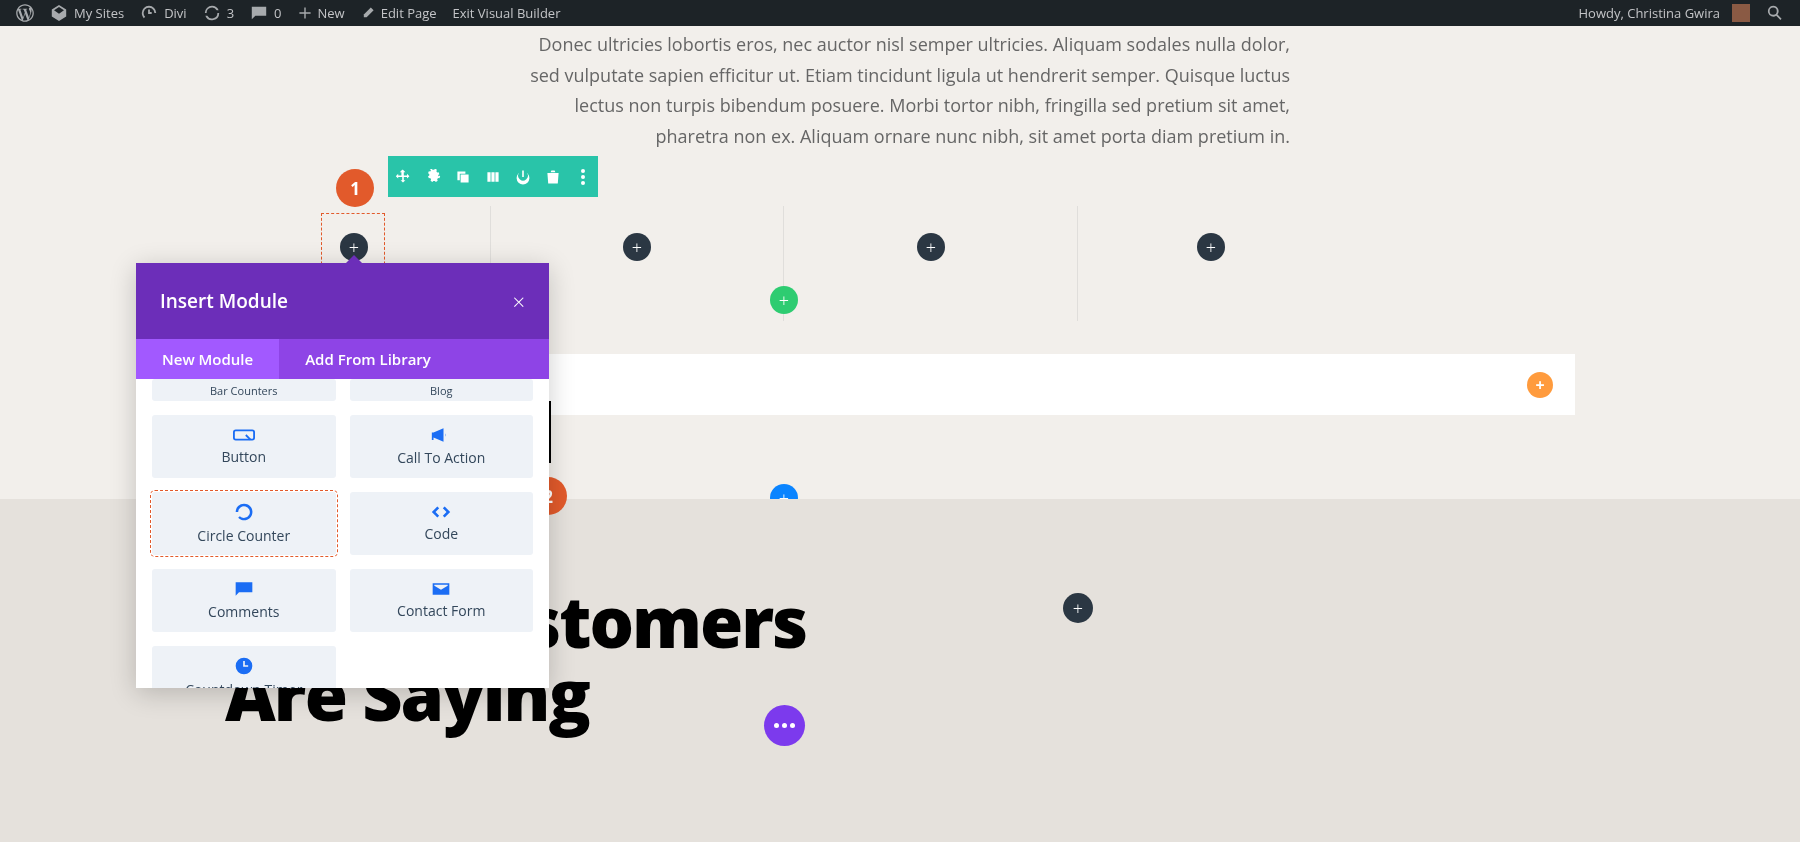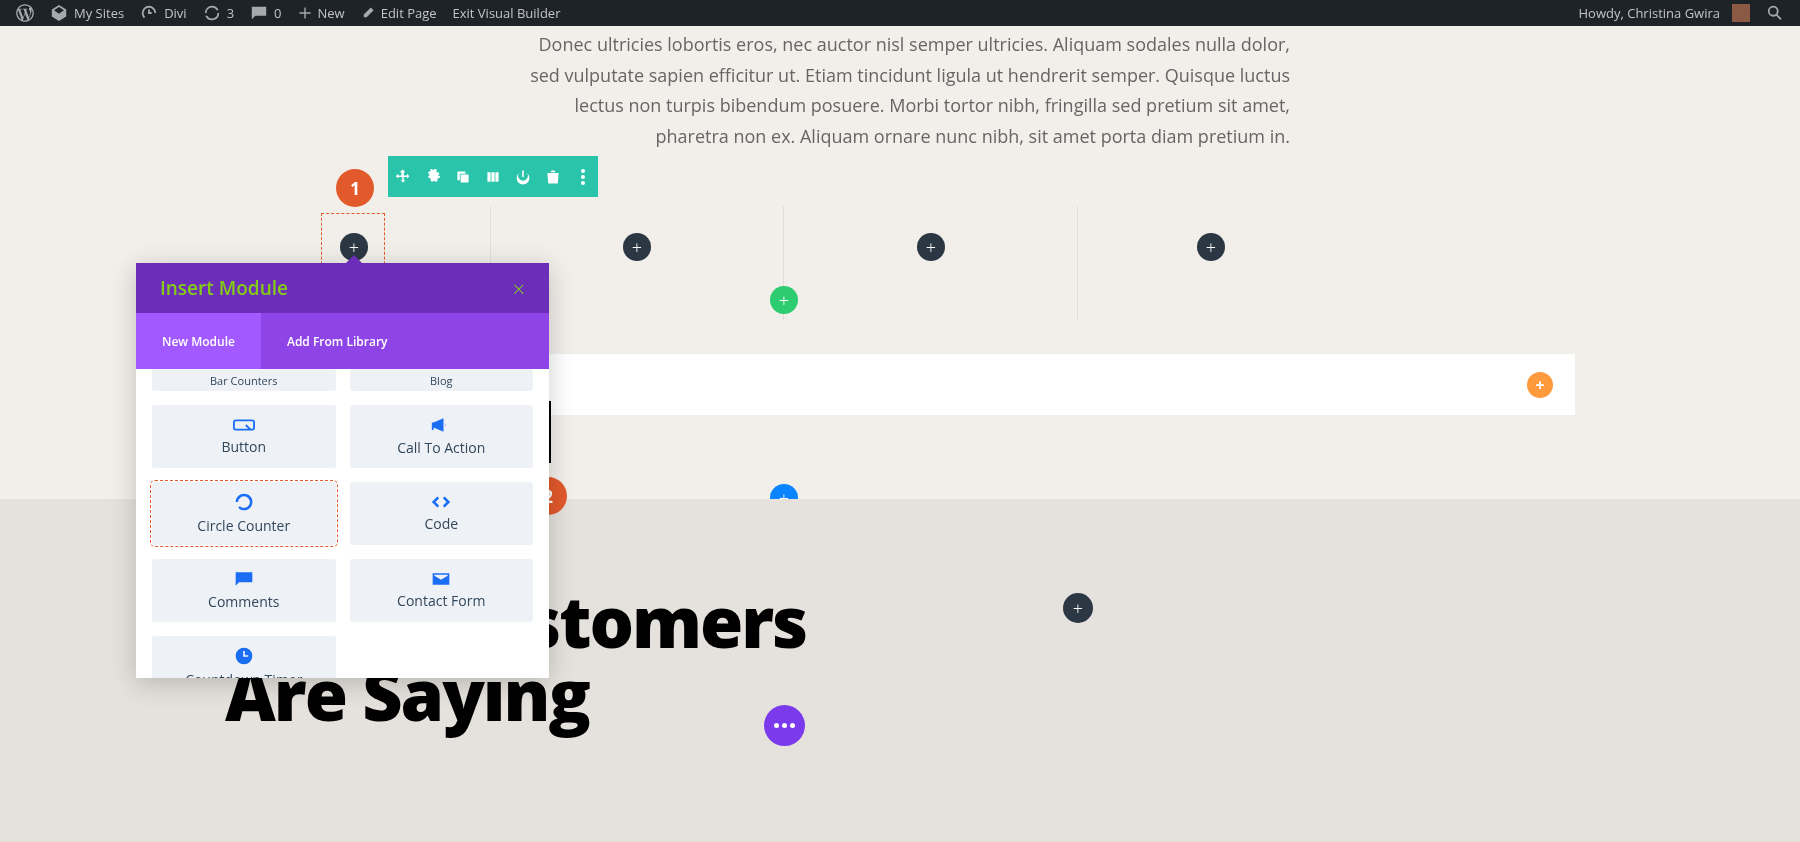--- a/index.html
+++ b/index.html
@@ -23,23 +23,23 @@
 .add1{top:204px;left:340px;z-index:5}
 .dash-box{position:absolute;top:184px;left:321px;width:64px;height:66px;border:1.5px dashed #e25a2b;z-index:4}
 .marker{background:#e25a2b;color:#fff;width:38px;height:38px;border-radius:50%;display:flex;align-items:center;justify-content:center;font-weight:700;position:absolute;font-size:17px}
 .m1{top:140px;left:336px;z-index:50}
 .m2{top:448px;left:529px;z-index:50}
 .module-toolbar{position:absolute;top:127px;left:388px;height:41px;background:#29c4a9;display:flex;align-items:center;z-index:40}
 .module-toolbar .tool{width:30px;height:41px;display:flex;align-items:center;justify-content:center;cursor:pointer}
 .module-toolbar .tool svg{fill:#fff}
 .popup{position:absolute;top:234px;left:136px;width:413px;background:#fff;box-shadow:0 5px 25px rgba(0,0,0,.2);z-index:100}
 .popup-tip{position:absolute;top:-8px;left:208px;width:0;height:0;border-left:10px solid transparent;border-right:10px solid transparent;border-bottom:10px solid #6c2eb9}
-.popup-head{background:#6c2eb9;height:50px;display:flex;align-items:center;justify-content:space-between;padding:0 24px;color:#84cc16;font-size:19px;font-weight:600}
+.popup-head{background:#6c2eb9;height:76px;display:flex;align-items:center;justify-content:space-between;padding:0 24px;color:#ffffff;font-size:19px;font-weight:600}
 .popup-head .close{font-size:22px;font-weight:300;cursor:pointer}
-.popup-tabs{display:flex;height:56px;background:#8e44e6;font-size:12px;font-weight:600}
+.popup-tabs{display:flex;height:40px;background:#8e44e6;font-size:15px;font-weight:600}
 .popup-tabs .tab{flex:0 0 auto;padding:0 26px;display:flex;align-items:center;color:#fff;cursor:pointer}
 .popup-tabs .tab.active{background:#a259ff}
 .popup-body{padding:0 16px 16px;max-height:309px;overflow:hidden}
 .mod-grid{display:grid;grid-template-columns:1fr 1fr;gap:14px 14px}
 .mod-grid .half{background:#eef2f7;border-radius:3px;height:22px;display:flex;align-items:center;justify-content:center;color:#33475b;font-size:11px}
 .mod-item{background:#eef2f7;border-radius:3px;height:63px;display:flex;flex-direction:column;align-items:center;justify-content:center;gap:4px;color:#33475b;font-size:14px;cursor:pointer}
 .mod-item svg{fill:#1b6df4}
 .mod-item.highlight{outline:1.5px dashed #e25a2b;outline-offset:1px}
 .section-bar{position:absolute;top:325px;left:225px;right:225px;height:61px;background:#fff}
 .section-bar .plus{width:26px;height:26px;border-radius:50%;background:#ff9b3d;display:flex;align-items:center;justify-content:center;position:absolute;right:22px;top:18px;color:#fff;font-weight:700;font-size:16px}

